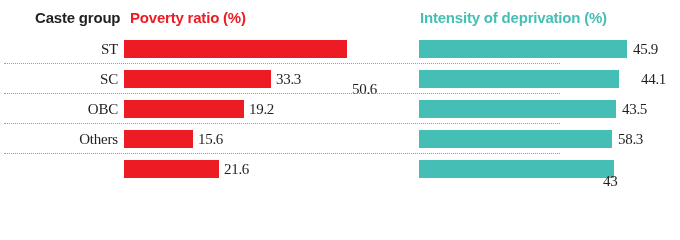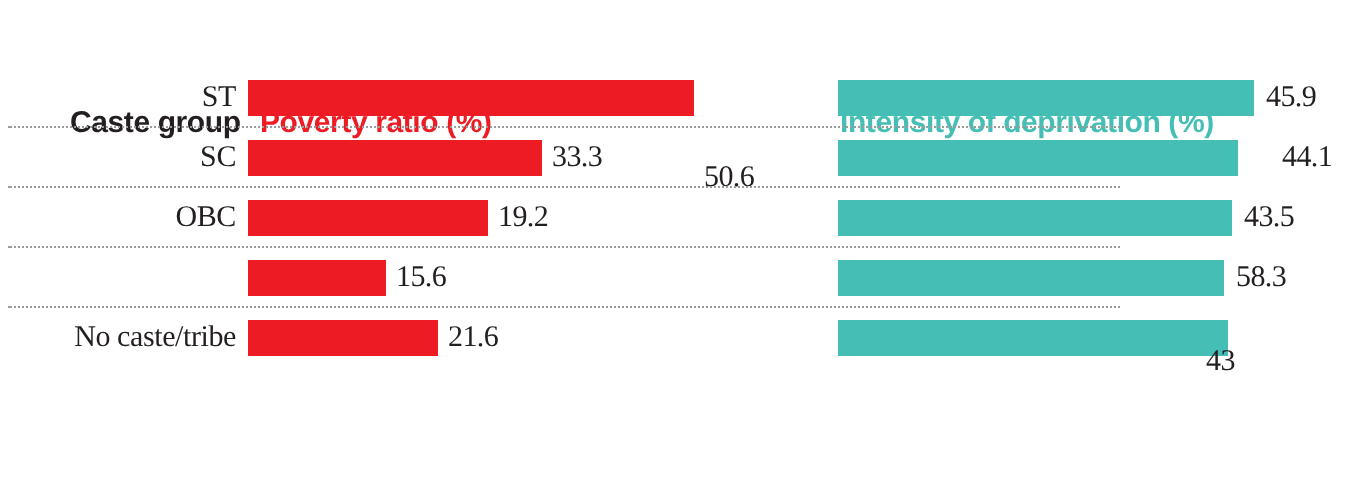--- a/index.html
+++ b/index.html
@@ -6,21 +6,21 @@
   body{
     width:680px;height:194px;
     background:#ffffff;
     font-family:"Liberation Sans", sans-serif;
     overflow:hidden;
     position:relative;
   }
   #chart{position:absolute;left:0;top:0;width:680px;height:194px;}
 
   
-  .hdr{position:absolute;top:9px;font-weight:bold;font-size:15px;letter-spacing:-0.2px;white-space:nowrap;margin-top:44px;}
+  .hdr{position:absolute;top:9px;font-weight:bold;font-size:15px;letter-spacing:-0.2px;white-space:nowrap;}
   .hdr-caste{left:35px;color:#231f20;}
   .hdr-poverty{left:130px;color:#ED1C24;}
   .hdr-intensity{left:420px;color:#45BFB5;}
 
   
   .row{position:absolute;left:0;width:564px;height:30px;font-family:Liberation Serif, serif;}
   .row .divider{
     position:absolute;left:4px;right:4px;bottom:0;height:1px;
     border-bottom:1px dotted #9b9b9b;
   }
@@ -71,28 +71,28 @@
       </div>
       <div class="row" style="top: 94px;">
         <div class="cat-label">OBC</div>
         <div class="bar bar-red" style="width: 120px;"></div>
         <div class="val" style="left: 249px;">19.2</div>
         <div class="bar bar-teal" style="width: 197px;"></div>
         <div class="val" style="left: 622px;">43.5</div>
         <div class="divider"></div>
       </div>
       <div class="row" style="top: 124px;">
+        <div class="cat-label">Others</div>
         <div class="bar bar-red" style="width: 69px;"></div>
         <div class="val" style="left: 198px;">15.6</div>
         <div class="bar bar-teal" style="width: 193px;"></div>
         <div class="val" style="left: 618px;">58.3</div>
         <div class="divider"></div>
       </div>
       <div class="row last" style="top: 154px;">
-        <div class="cat-label">No caste/tribe</div>
         <div class="bar bar-red" style="width: 95px;"></div>
         <div class="val" style="left: 224px;">21.6</div>
         <div class="bar bar-teal" style="width: 195px;"></div>
         <div class="val" style="left: 603px; margin-top: 12px;">43</div>
       </div>
     </div>
 
 </div>
 
 </body></html>

